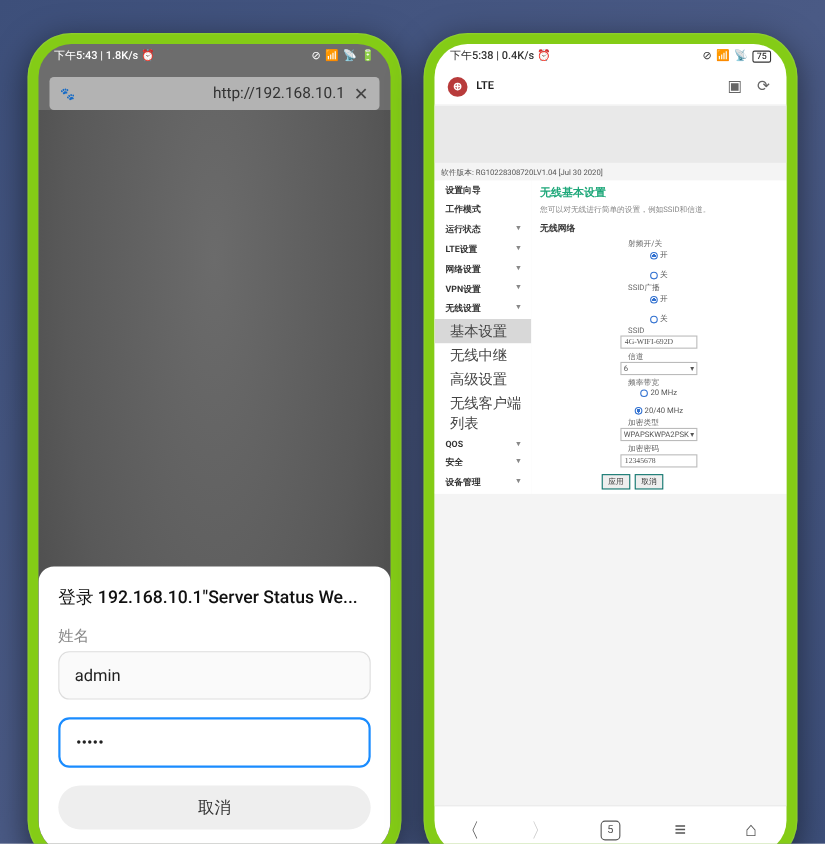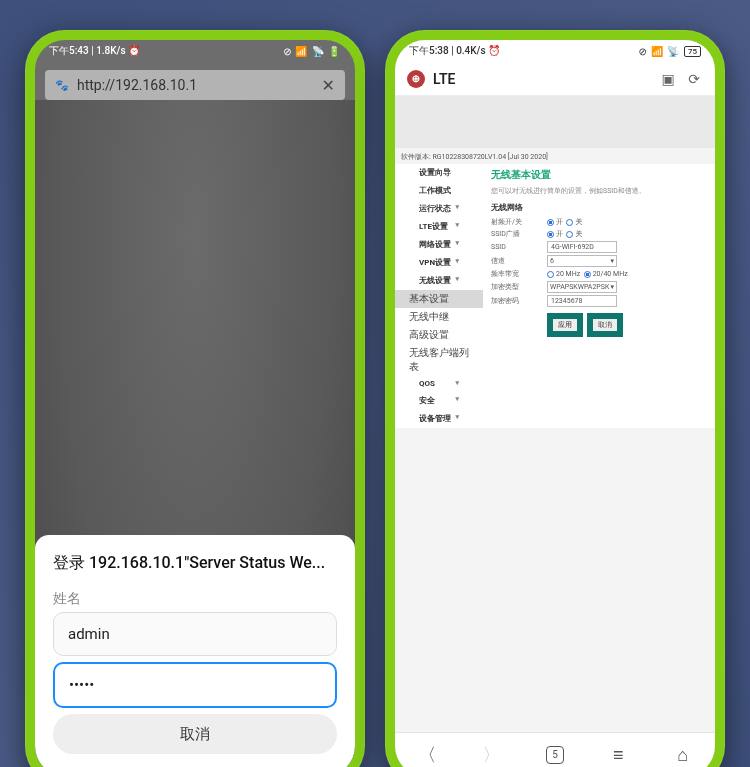--- a/index.html
+++ b/index.html
@@ -51,21 +51,21 @@
     border-radius: 4px;
     height: 30px;
     display: flex;
     align-items: center;
     padding: 0 10px;
     gap: 8px;
     color: #333;
     font-size: 14px;
   }
   .urlbar .globe { width: 14px; height: 14px; border-radius: 50%; color:#6699cc; font-size:11px; display:flex; align-items:center; justify-content:center;}
-  .urlbar .url { flex: 1; }
+  .urlbar .url { flex: 1; text-align: right; }
   .urlbar .x { color: #444; font-size: 16px; }
   .left-body {
     position: absolute;
     top: 60px; bottom: 0; left: 0; right: 0;
     background: radial-gradient(ellipse at 50% 20%, #6b6b6b 0%, #595959 60%, #474747 100%);
   }
   .dialog {
     position: absolute;
     bottom: 0; left: 0; right: 0;
     background: #fff;
@@ -83,21 +83,21 @@
     text-overflow: ellipsis;
   }
   .field-label { font-size: 14px; color: #888; margin-bottom: 4px; }
   .field-input {
     width: 100%;
     border: 1px solid #ddd;
     border-radius: 10px;
     padding: 12px 14px;
     font-size: 15px;
     color: #222;
-    margin-bottom: 6px;
+    margin-bottom: 16px;
     background: #fafafa;
   }
   .field-input.focused {
     border: 2px solid #1a8cff;
     background: #fff;
   }
   .dialog-buttons {
     display: flex;
     gap: 16px;
     margin-top: 6px;
@@ -124,66 +124,66 @@
     align-items: center;
     padding: 0 12px;
     gap: 8px;
     border-bottom: 1px solid #eee;
   }
   .lte-icon {
     width: 18px; height: 18px; border-radius: 50%;
     background: #b83b3b; display:flex; align-items:center; justify-content:center;
     color:#fff; font-size:10px; font-weight:bold;
   }
-  .titlebar .title { flex:1; font-size: 14px; font-weight:600; color:#222; }
+  .titlebar .title { flex:1; font-size: 10px; font-weight:600; color:#222; }
   .tb-icon { color:#666; font-size:14px; width:18px; text-align:center; }
 
   .admin-page {
     flex: 1;
     background: #f4f4f4;
     font-size: 8px;
     color: #333;
     position: relative;
     overflow: hidden;
   }
   .admin-banner { height: 52px; background: #e9e9e9; margin-bottom:2px; }
   .fw-line { padding: 2px 6px; font-size:7px; color:#555; }
   .admin-body { display:flex; }
   .sidebar {
     width: 88px;
     background: #fff;
   }
   .sidebar-item {
-    padding: 3px 24px;
+    padding: 3px 10px;
     font-size: 8px;
     color: #333;
     font-weight: bold;
     display:flex;
     justify-content:space-between;
     border-bottom:1px solid #fff;
   }
   .sidebar-item .caret { color:#888; font-size:7px;}
-  .sidebar-sub { padding: 2px 6px 2px 14px; font-size:10px; color:#444; font-weight:normal;}
+  .sidebar-sub { padding: 2px 6px 2px 14px; font-size:13px; color:#444; font-weight:normal;}
   .sidebar-sub.active { background:#d8d8d8; }
   .content {
     flex:1;
     background:#fff;
     padding: 4px 8px;
   }
   .content-title { color:#1fa87a; font-size:10px; font-weight:bold; margin-bottom:4px;}
   .content-sub { color:#888; font-size:7px; margin-bottom:6px;}
   .section-head { font-size:8px; font-weight:bold; color:#333; margin:4px 0;}
-  .form-row { display:flex; align-items:center; font-size:7px; color:#555; margin:2px 0;}
+  .form-row { display:flex; align-items:center; font-size:7px; color:#555; margin:2px 0;flex-direction:column;}
   .form-row .lbl { width:56px; color:#666;}
   .radio-dot { width:7px; height:7px; border:1px solid #3070d0; border-radius:50%; display:inline-block; margin-right:2px; vertical-align:middle;}
   .radio-dot.on { background: radial-gradient(circle, #3070d0 0 45%, #fff 46% 100%); }
-  .mini-input { border:1px solid #bbb; background:#fff; font-size:7px; padding:1px 3px; min-width:70px;}
+  .mini-input { border:1px solid #bbb; background:#fff; font-size:7px; padding:1px 3px; min-width:70px;font-family:Liberation Serif, serif;}
   .mini-select { border:1px solid #bbb; background:#fff; font-size:7px; padding:1px 2px; min-width:70px; display:inline-flex; justify-content:space-between;}
   .btn-row { margin-top:6px; display:flex; gap:4px; justify-content:flex-start; padding-left:56px;}
-  .mini-btn { border:6px solid #0f766e; background:#eee; padding:1px 5px; font-size:7px;}
+  .mini-btn { border:1px solid #0f766e; background:#eee; padding:1px 5px; font-size:7px;}
 
   .navbar {
     height: 44px;
     border-top:1px solid #e5e5e5;
     display:flex;
     align-items:center;
     justify-content:space-around;
     color:#555;
     font-size:18px;
   }

